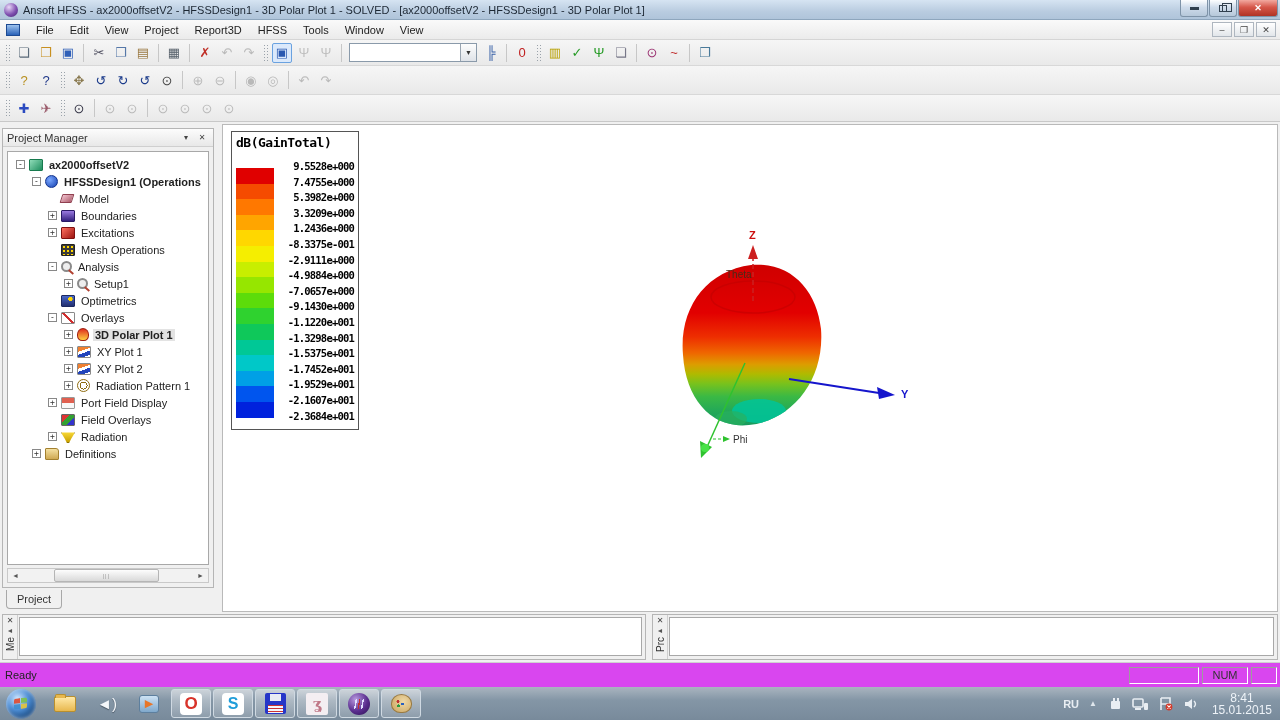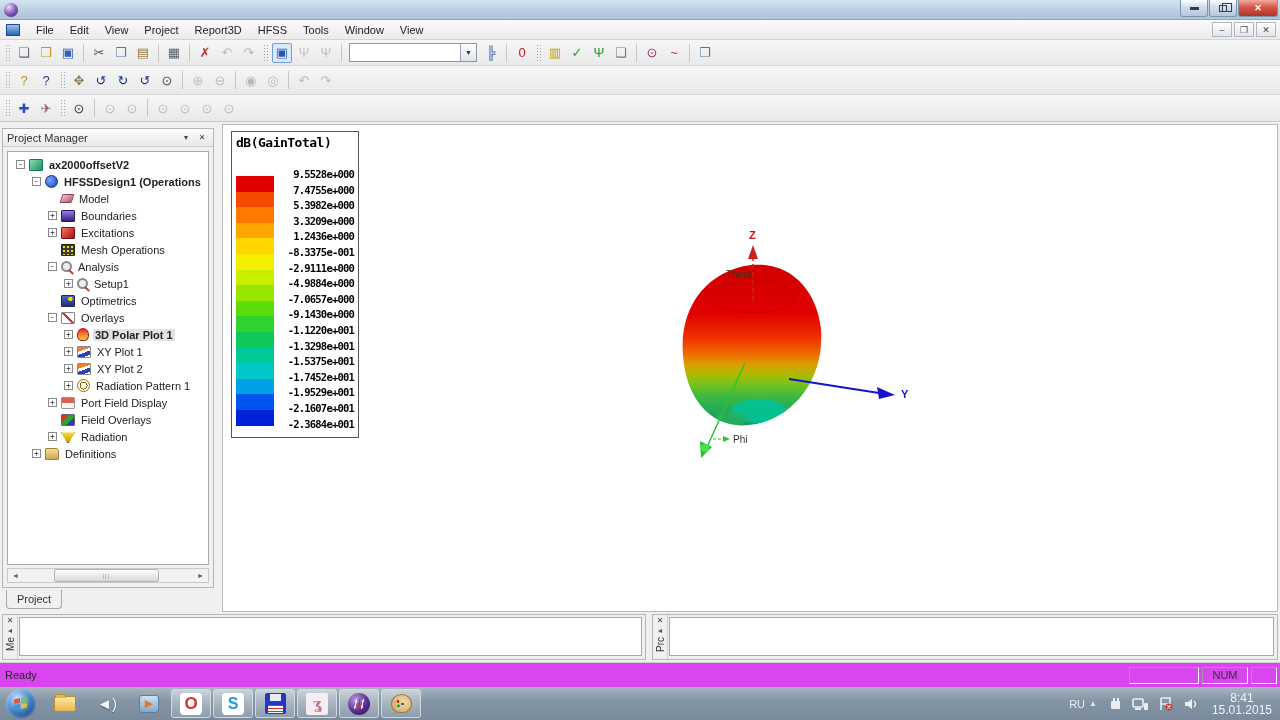--- a/index.html
+++ b/index.html
@@ -108,21 +108,21 @@
     display:flex; align-items:center; justify-content:center; font-size:6px; color:#9a9a9a; letter-spacing:1px;}
   .pm-tab { position:absolute; left:6px; top:466px; width:56px; height:19px;
     background:#f0f0f0; border:1px solid #a8a8a8; border-top:none; border-radius:0 0 4px 4px;
     display:flex; align-items:center; justify-content:center; color:#333; }
 
   
   .viewport { position:absolute; left:222px; top:2px; width:1056px; height:488px;
     background:#fff; border:1px solid #b9b9b9; }
   .legend { position:absolute; left:8px; top:6px; width:128px;
     background:#fff; border:1px solid #555; padding:3px 4px 4px 4px; }
-  .legend-title { font:bold 13px "DejaVu Sans Mono", monospace; color:#000; letter-spacing:-0.5px; margin-bottom:18px; }
+  .legend-title { font:bold 13px "DejaVu Sans Mono", monospace; color:#000; letter-spacing:-0.5px; margin-bottom:10px; }
   .legend-body { display:flex; }
   .legend-colors { width:38px; margin-top:8px; }
   .band { width:38px; height:15.6px; }
   .legend-labels { flex:1; }
   .legend-label { height:15.6px; line-height:15.6px; text-align:right;
     font:bold 10.5px "DejaVu Sans Mono", monospace; color:#000; letter-spacing:-0.8px; }
 
   
   .docks { position:absolute; left:0; top:612px; width:1280px; height:50px; background:#f0f0f0; }
   .dock { position:absolute; top:2px; height:46px; border:1px solid #b5b5b5; background:#f0f0f0; }
@@ -178,33 +178,34 @@
     font-size:15px; font-weight:bold; display:flex; align-items:center; justify-content:center; font-family:"DejaVu Serif", serif;}
   .ic-ansoft { width:22px; height:22px; border-radius:50%;
     background:radial-gradient(circle at 35% 30%, #b89ae0, #5a2d8e 55%, #2a1050); position:relative; }
   .ic-ansoft:after { content:""; position:absolute; left:5px; top:6px; width:12px; height:10px;
     background:linear-gradient(100deg, transparent 20%, #e0e0ff 20% 30%, transparent 30% 45%, #c03030 45% 55%, transparent 55% 70%, #e0e0ff 70% 80%, transparent 80%); }
   .ic-paint { width:21px; height:19px; border-radius:50% 50% 45% 45%; background:radial-gradient(circle at 60% 40%, #efd9a8, #c9a35c); position:relative; border:1px solid #9a7a40;}
   .ic-paint:after { content:""; position:absolute; left:3px; top:4px; width:11px; height:8px;
     background-image:radial-gradient(#c03030 1.4px, transparent 1.6px), radial-gradient(#2a60c0 1.4px, transparent 1.6px), radial-gradient(#2a9a40 1.4px, transparent 1.6px);
     background-size:6px 5px, 7px 6px, 5px 7px; background-position:0 0, 4px 2px, 1px 4px; background-repeat:no-repeat; }
   .tray { margin-left:auto; display:flex; align-items:center; height:100%; padding-right:8px; }
-  .tray-lang { color:#e9eef3; margin-right:4px; }
+  .tray-lang { color:#e9eef3; margin-right:10px;font-weight:bold; }
   .tray-chev { color:#dfe6ec; font-size:8px; margin-right:10px; }
   .tray svg { margin-right:9px; }
   .tray-clock { text-align:center; color:#eef3f8; font-size:12px; line-height:12px; margin-left:4px; }
 
   
   .mainline { position:absolute; left:0; top:121px; width:1280px; height:1px; background:#c8c8c8; }
 </style>
 </head>
 <body>
 
 <div class="titlebar">
   <div class="app-icon"></div>
+  <span class="title-text">Ansoft HFSS - ax2000offsetV2 - HFSSDesign1 - 3D Polar Plot 1 - SOLVED - [ax2000offsetV2 - HFSSDesign1 - 3D Polar Plot 1]</span>
   <div class="winbtns">
     <div class="winbtn">
         <span class="minbar"></span>
       </div>
     <div class="winbtn">
         <span class="restore-glyph"></span>
       </div>
     <div class="winbtn close">✕</div>
   </div>
 </div>

